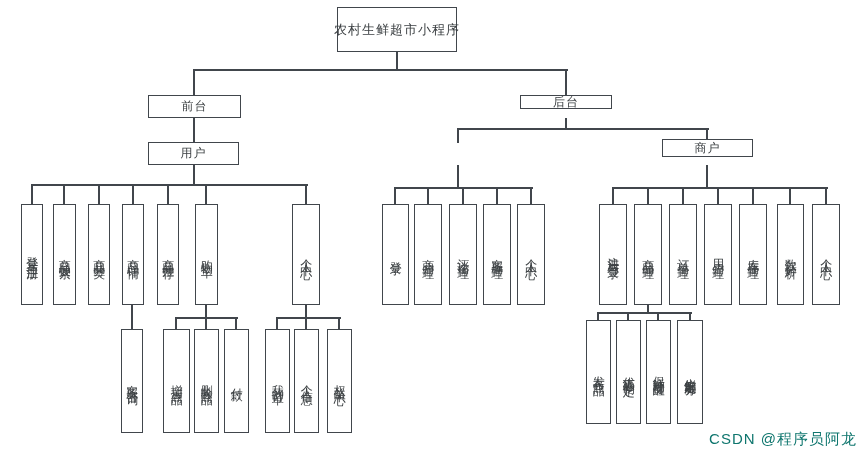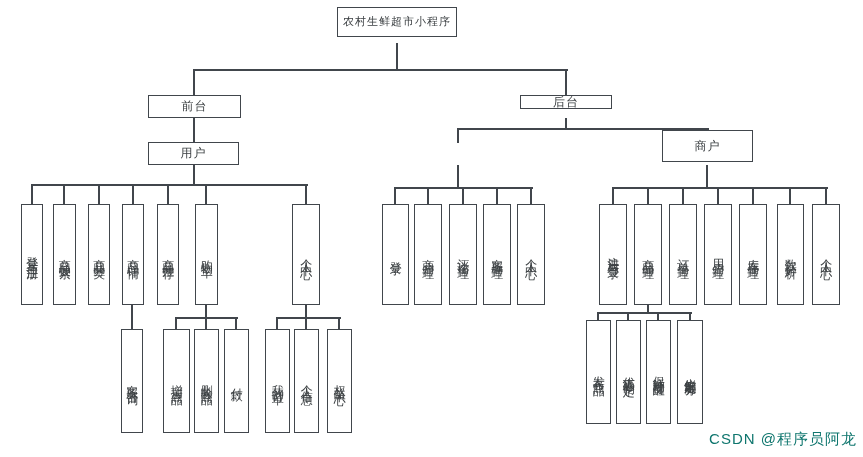--- a/index.html
+++ b/index.html
@@ -100,25 +100,25 @@
   <div class="line" style="left:305px;top:318px;width:2px;height:11px"></div>
   <div class="line" style="left:338px;top:318px;width:2px;height:11px"></div>
 
   <div class="line" style="left:647px;top:305px;width:2px;height:9px"></div>
   <div class="line" style="left:597px;top:312px;width:95px;height:2px"></div>
   <div class="line" style="left:597px;top:313px;width:2px;height:7px"></div>
   <div class="line" style="left:627px;top:313px;width:2px;height:7px"></div>
   <div class="line" style="left:657px;top:313px;width:2px;height:7px"></div>
   <div class="line" style="left:689px;top:313px;width:2px;height:7px"></div>
 
-  <div class="box h" style="left:337px;top:7px;width:120px;height:30px;font-size:11px">农村生鲜超市小程序</div>
+  <div class="box h" style="left:337px;top:7px;width:120px;height:45px;font-size:13px">农村生鲜超市小程序</div>
   <div class="box h" style="left:148px;top:95px;width:93px;height:23px">前台</div>
   <div class="box h" style="left:148px;top:142px;width:91px;height:23px">用户</div>
   <div class="box h" style="left:520px;top:95px;width:92px;height:14px">后台</div>
-  <div class="box h" style="left:662px;top:130px;width:91px;height:32px">商户</div>
+  <div class="box h" style="left:662px;top:139px;width:91px;height:18px">商户</div>
 
   <div class="box v" style="left:21px;top:204px;width:22px;height:101px">登录与注册</div>
   <div class="box v" style="left:53px;top:204px;width:23px;height:101px">商品搜索</div>
   <div class="box v" style="left:88px;top:204px;width:22px;height:101px">商品分类</div>
   <div class="box v" style="left:122px;top:204px;width:22px;height:101px">商品详情</div>
   <div class="box v" style="left:157px;top:204px;width:22px;height:101px">商品推荐</div>
   <div class="box v" style="left:195px;top:204px;width:23px;height:101px">购物车</div>
   <div class="box v" style="left:292px;top:204px;width:28px;height:101px">个人中心</div>
 
   <div class="box v" style="left:121px;top:329px;width:22px;height:104px">客服咨询</div>

